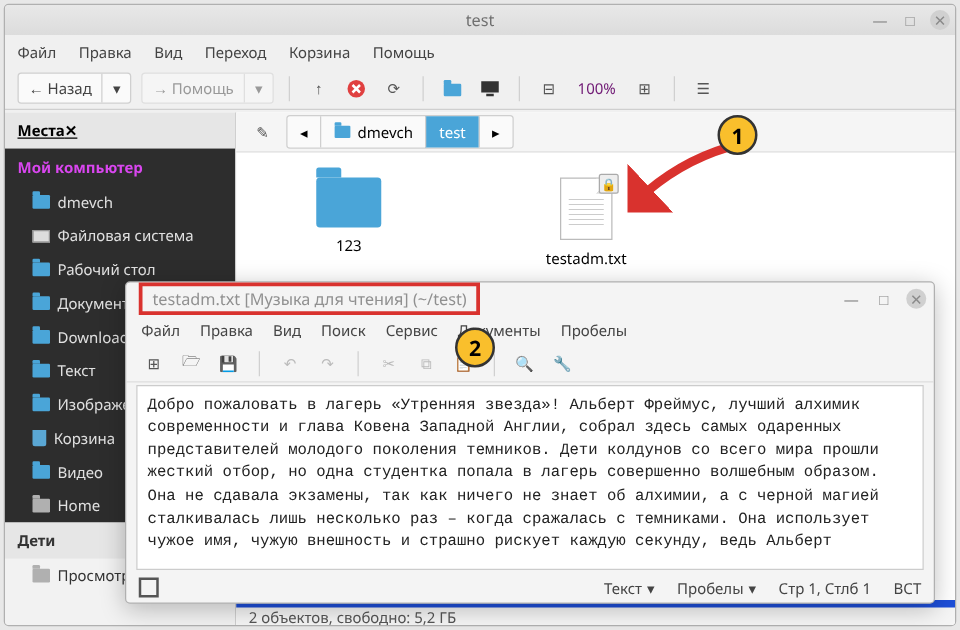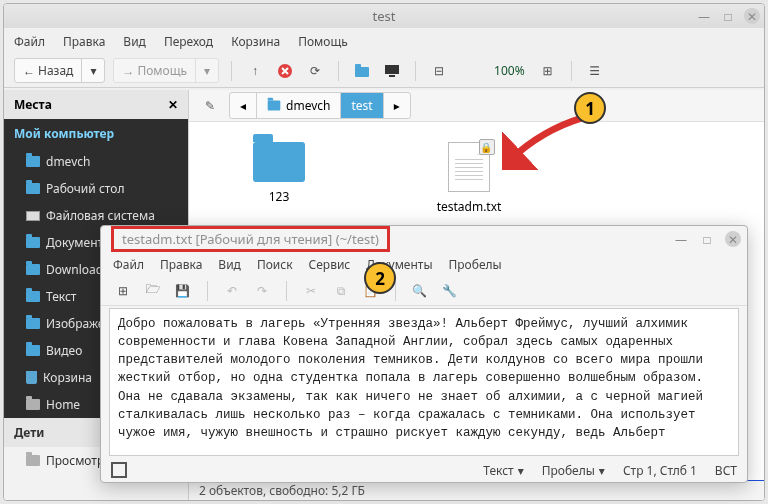--- a/index.html
+++ b/index.html
@@ -15,27 +15,27 @@
 .fm-menubar { height: 26px; display: flex; align-items: center; gap: 18px; padding: 0 10px; color: #444; }
 .fm-toolbar { height: 34px; display: flex; align-items: center; gap: 8px; padding: 0 10px; border-bottom: 1px solid #cfcfcf; }
 .tbtn { width: 22px; height: 22px; display: inline-flex; align-items: center; justify-content: center; color: #555; }
 .tbtn svg { width: 16px; height: 16px; }
 .tbtn.disabled { color: #bbb; }
 .btn-group { display: inline-flex; align-items: center; border: 1px solid #cfcfcf; border-radius: 3px; background: #fafafa; }
 .btn-group .gbtn { padding: 3px 8px; display: inline-flex; align-items: center; gap: 3px; font-size: 12px; color: #444; }
 .btn-group .gbtn + .gbtn { border-left: 1px solid #cfcfcf; }
 .sep { width: 1px; height: 20px; background: #d0d0d0; margin: 0 4px; }
 .red-x { color: #e04040; }
-.zoom-label { color: #14532d; padding: 0 4px; margin-left: 32px; }
+.zoom-label { color: #701a75; padding: 0 4px; }
 
 .fm-body { position: absolute; top: 86px; left: 0; right: 0; bottom: 0; display: flex; }
 .sidebar { width: 185px; background: #f2f2f2; border-right: 1px solid #cfcfcf; overflow: hidden; }
-.side-header { background: #e6e6e6; padding: 6px 10px; font-weight: bold; display: flex; justify-content: space-between; align-items: center; }
+.side-header { background: #e6e6e6; padding: 6px 10px; font-weight: bold; display: flex; align-items: center; text-decoration: underline; }
 .side-group { background: #2d2d2d; color: #dedede; }
-.side-group-title { background: #2d2d2d; color: #7dd3fc; padding: 6px 10px; font-weight: bold; }
+.side-group-title { background: #2d2d2d; color: #d946ef; padding: 6px 10px; font-weight: bold; }
 .side-item { padding: 5px 10px 5px 22px; display: flex; align-items: center; gap: 6px; color: #e0e0e0; }
 .side-item.light { background: #f2f2f2; color: #333; }
 .folder-ico { width: 14px; height: 11px; background: #4aa5d8; border-radius: 1px; position: relative; flex-shrink: 0; }
 .folder-ico::before { content: ""; position: absolute; top: -3px; left: 0; width: 6px; height: 3px; background: #4aa5d8; border-radius: 1px 1px 0 0; }
 .folder-ico.gray { background: #b0b0b0; } .folder-ico.gray::before { background: #b0b0b0; }
 .drive-ico { width: 14px; height: 10px; background: #ddd; border: 1px solid #999; flex-shrink: 0; }
 .trash-ico { width: 11px; height: 13px; background: #5aa7d4; border-radius: 0 0 2px 2px; flex-shrink: 0; }
 
 .main { flex: 1; background: #fff; position: relative; }
 .pathbar { height: 32px; display: flex; align-items: center; gap: 8px; padding: 0 10px; border-bottom: 1px solid #e0e0e0; background: #f5f5f5; }
@@ -44,21 +44,21 @@
 .seg + .seg { border-left: 1px solid #cfcfcf; }
 .seg.active { background: #4aa5d8; color: #fff; }
 .iconview { padding: 20px 40px; display: flex; gap: 90px; }
 .file-item { width: 100px; display: flex; flex-direction: column; align-items: center; gap: 6px; }
 .big-folder { width: 52px; height: 40px; background: #4aa5d8; border-radius: 3px; position: relative; }
 .big-folder::before { content:""; position:absolute; top:-8px; left:0; width:20px; height:8px; background:#4aa5d8; border-radius:2px 2px 0 0; }
 .big-doc { width: 42px; height: 50px; background: #fff; border: 1px solid #bbb; position: relative; }
 .big-doc::before { content:""; position:absolute; top:0; right:0; width:12px; height:12px; background:linear-gradient(135deg,#fff 50%,#ddd 50%); }
 .doc-lines { position:absolute; top:16px; left:6px; right:6px; height:24px; background: repeating-linear-gradient(#ccc,#ccc 1px,transparent 1px,transparent 4px); }
 .lock-badge { position:absolute; top:-4px; right:-6px; width:16px; height:16px; background:#eee; border:1px solid #aaa; border-radius:2px; display:flex; align-items:center; justify-content:center; font-size:10px; }
-.statusbar { position:absolute; bottom:0; left:185px; right:0; height:20px; background:#f5f5f5; border-top:1px solid #1d4ed8; display:flex; align-items:center; padding:0 10px; color:#555; }
+.statusbar { position:absolute; bottom:0; left:185px; right:0; height:20px; background:#f5f5f5; border-top:6px solid #1d4ed8; display:flex; align-items:center; padding:0 10px; color:#555; }
 
 
 .ed-window { position:absolute; top:225px; left:100px; width:648px; height:258px; background:#f4f4f4; border:1px solid #b0b0b0; border-radius:4px; box-shadow:0 4px 20px rgba(0,0,0,0.25); }
 .ed-titlebar { height:26px; display:flex; align-items:center; padding:0 10px; position:relative; }
 .ed-title-highlight { border:3px solid #d9322e; padding:1px 8px; color:#909090; font-size:13px; }
 .ed-winbtns { position:absolute; right:6px; display:flex; gap:10px; }
 .ed-menubar { height:24px; display:flex; align-items:center; gap:16px; padding:0 12px; color:#444; }
 .ed-toolbar { height:30px; display:flex; align-items:center; gap:10px; padding:0 12px; border-bottom:1px solid #ddd; }
 .ed-toolbar .tbtn { width:20px; height:20px; }
 .ed-content { position:absolute; top:82px; left:8px; right:8px; bottom:26px; background:#fff; border:1px solid #ccc; padding:6px 8px; font-family:"Noto Mono","Courier New",monospace; font-size:12.5px; line-height:1.45; color:#222; overflow:hidden; }
@@ -138,50 +138,50 @@
         <span>Места</span>
           <span>✕</span>
       </div>
       <div class="side-group">
         <div class="side-group-title">Мой компьютер</div>
         <div class="side-item">
             <span class="folder-ico"></span>
             <span>dmevch</span>
           </div>
         <div class="side-item">
-            <span class="folder-ico"></span>
-            <span>Рабочий стол</span>
-          </div>
-        <div class="side-item">
             <span class="drive-ico"></span>
             <span>Файловая система</span>
           </div>
         <div class="side-item">
             <span class="folder-ico"></span>
+            <span>Рабочий стол</span>
+          </div>
+        <div class="side-item">
+            <span class="folder-ico"></span>
             <span>Документы</span>
           </div>
         <div class="side-item">
             <span class="folder-ico"></span>
             <span>Downloads</span>
           </div>
         <div class="side-item">
             <span class="folder-ico"></span>
             <span>Текст</span>
           </div>
         <div class="side-item">
             <span class="folder-ico"></span>
             <span>Изображения</span>
-          </div>
-        <div class="side-item">
-            <span class="folder-ico"></span>
-            <span>Видео</span>
           </div>
         <div class="side-item">
             <span class="trash-ico"></span>
             <span>Корзина</span>
+          </div>
+        <div class="side-item">
+            <span class="folder-ico"></span>
+            <span>Видео</span>
           </div>
         <div class="side-item">
             <span class="folder-ico gray"></span>
             <span>Home</span>
           </div>
       </div>
       <div class="side-group-title" style="background:#e6e6e6;color:#333">Дети</div>
       <div class="side-item light">
           <span class="folder-ico gray"></span>
           <span>Просмотреть</span>
@@ -216,21 +216,21 @@
           <span>testadm.txt</span>
         </div>
       </div>
     </div>
   </div>
   <div class="statusbar">2 объектов, свободно: 5,2 ГБ</div>
 </div>
 
 <div class="ed-window">
   <div class="ed-titlebar">
-    <span class="ed-title-highlight">testadm.txt [Рабочий для чтения] (~/test)</span>
+    <span class="ed-title-highlight">testadm.txt [Музыка для чтения] (~/test)</span>
     <div class="ed-winbtns">
       <span class="winbtn">—</span>
       <span class="winbtn">□</span>
       <span class="winbtn close">✕</span>
     </div>
   </div>
   <div class="ed-menubar">
     <span>Файл</span>
     <span>Правка</span>
     <span>Вид</span>

